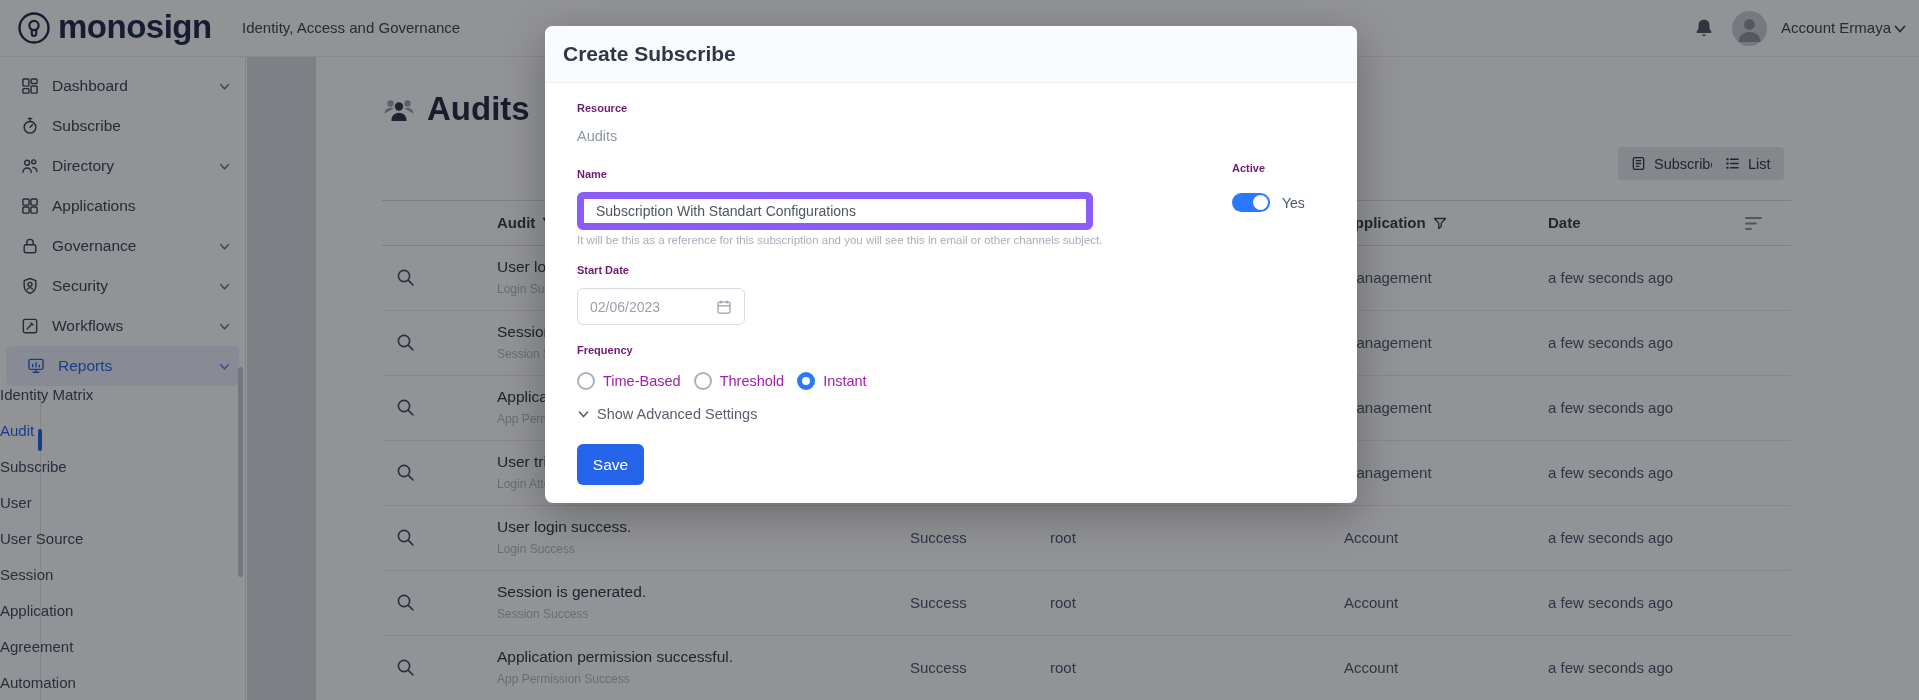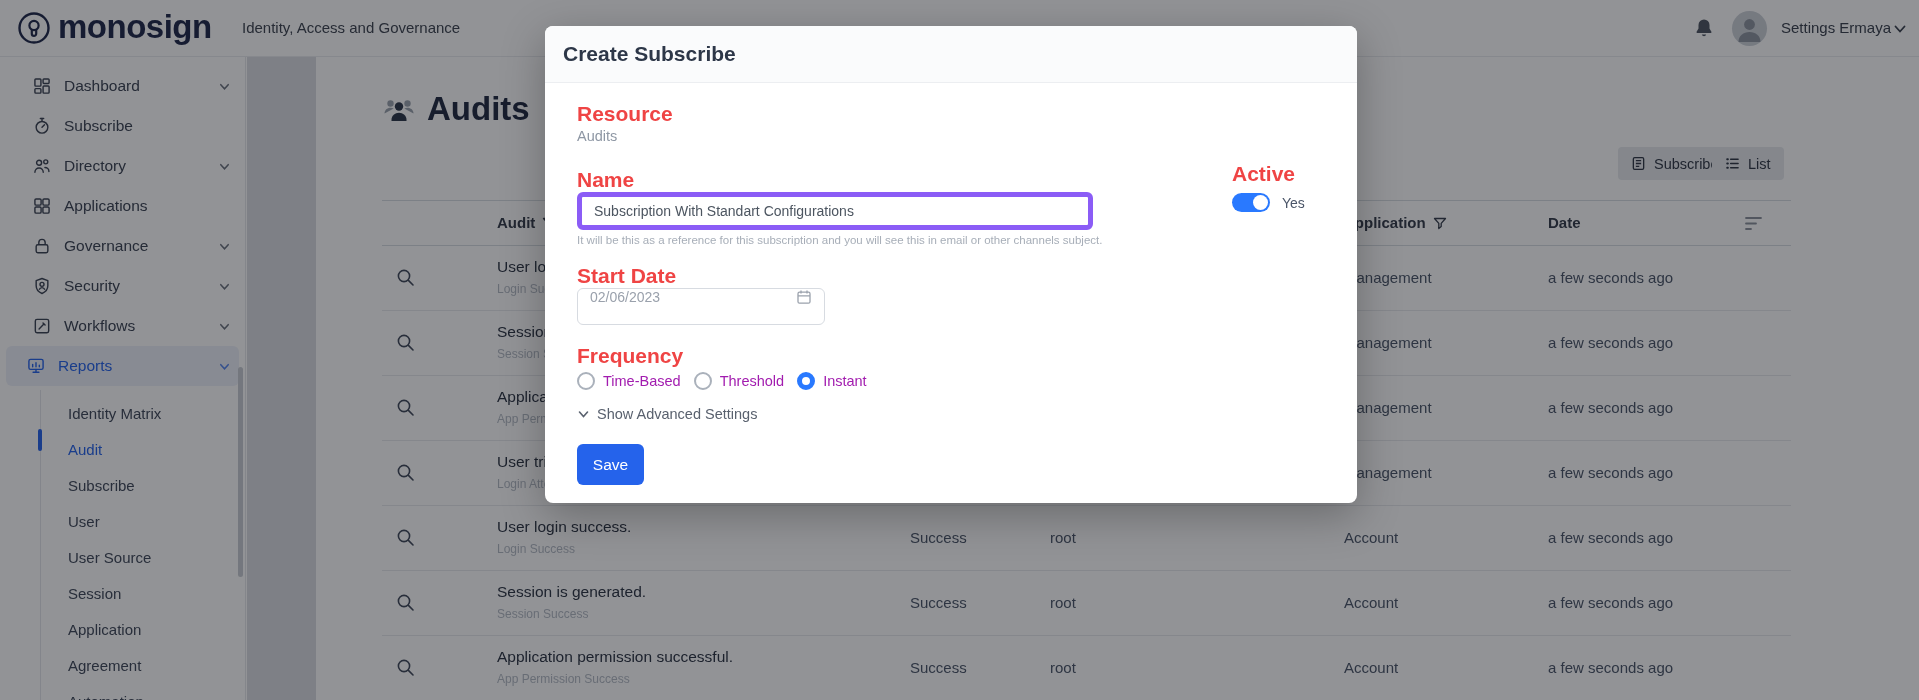--- a/index.html
+++ b/index.html
@@ -12,30 +12,30 @@
   .logo-icon { width:36px; height:36px; }
   .brand { font-size:33px; font-weight:700; color:#1e2749; letter-spacing:-0.5px; margin-left:6px; margin-top:-3px; }
   .tagline { position:absolute; left:242px; top:19px; font-size:15px; color:#3c434f; }
   .bell { position:absolute; left:1692px; top:16px; width:24px; height:24px; cursor:pointer; }
   .avatar { position:absolute; left:1732px; top:11px; width:35px; height:35px; border-radius:50%; background:#ccd1d8; overflow:hidden; cursor:pointer; }
   .username { position:absolute; left:1781px; top:19px; font-size:15px; color:#39404d; cursor:pointer; }
   .user-chev { position:absolute; left:1893px; top:22px; width:14px; height:14px; }
 
   
   .sidebar { position:absolute; left:0; top:57px; width:246px; height:643px; background:#fff; border-right:1px solid #e6e8ec; z-index:5; }
-  .nav-item { position:relative; height:40px; display:flex; align-items:center; padding:0 14px 0 32px; cursor:pointer; color:#3a4252; }
+  .nav-item { position:relative; height:40px; display:flex; align-items:center; padding:0 14px 0 20px; cursor:pointer; color:#3a4252; }
   .nav-item .nicon { width:20px; height:20px; display:inline-flex; margin-right:12px; flex:none; }
   .nav-item .nlabel { font-size:15.5px; flex:1; }
   .nav-item .nchev { width:13px; height:13px; display:inline-flex; opacity:.75; }
   .nav-wrap { padding-top:9px; }
   .nav-item.active { background:#edf1f9; border-radius:6px; margin:0 6px; padding:0 8px 0 20px; color:#2563eb; }
   .nav-item.active .nlabel { font-weight:500; }
   .sub-wrap { position:relative; }
   .sub-line { position:absolute; left:40px; top:4px; bottom:0; width:1px; background:#e3e6eb; }
-  .sub-item { position:relative; height:36px; display:flex; align-items:flex-end; padding-left:68px; font-size:15px; color:#3f4859; cursor:pointer; }
+  .sub-item { position:relative; height:36px; display:flex; align-items:flex-start; font-size:15px; color:#3f4859; cursor:pointer; }
   .sub-item.active { color:#2563eb; }
   .sub-item .active-bar { position:absolute; left:38px; top:7px; width:4px; height:22px; border-radius:2px; background:#2563eb; }
   .side-scroll { position:absolute; right:2px; top:310px; width:5px; height:210px; border-radius:3px; background:#c9cdd3; }
 
   .gutter { position:absolute; left:247px; top:57px; width:69px; height:643px; background:#dadde2; }
 
   
   .main { position:absolute; left:316px; top:57px; width:1603px; height:643px; background:#fff; }
   .page-title-icon { position:absolute; left:383px; top:96px; width:32px; height:32px; }
   .page-title { position:absolute; left:427px; top:90px; font-size:33px; font-weight:600; color:#1f2940; }
@@ -60,34 +60,34 @@
   .cstatus { position:absolute; left:528px; top:23px; font-size:15px; color:#4a5568; }
   .cidentity { position:absolute; left:668px; top:23px; font-size:15px; color:#4a5568; }
   .capp { position:absolute; left:962px; top:23px; font-size:15px; color:#4a5568; }
   .cdate { position:absolute; left:1166px; top:23px; font-size:15px; color:#4a5568; }
 
   
   .overlay { position:absolute; inset:0; background:rgba(13,16,22,0.45); z-index:40; }
   .modal { position:absolute; left:545px; top:26px; width:812px; height:477px; background:#fff; border-radius:8px; box-shadow:0 12px 44px rgba(0,0,0,.28); z-index:50; }
   .modal-header { position:absolute; left:0; top:0; right:0; height:57px; background:#fafbfc; border-bottom:1px solid #eceef1; border-radius:8px 8px 0 0; }
   .modal-title { position:absolute; left:18px; top:16px; font-size:21px; font-weight:600; color:#2d3748; }
-  .flabel { position:absolute; font-size:21px; font-weight:600; color:#ef4444; }
+  .flabel { position:absolute; font-size:11px; font-weight:600; color:#701a75; }
   .lbl-resource { left:32px; top:76px; }
   .lbl-name { left:32px; top:142px; }
   .lbl-active { left:687px; top:136px; }
   .lbl-start { left:32px; top:238px; }
   .lbl-freq { left:32px; top:318px; }
   .resource-value { position:absolute; left:32px; top:102px; font-size:14.5px; color:#8e97a4; }
-  .name-input { position:absolute; left:32px; top:166px; width:516px; height:38px; border:5px solid #8b5cf6; border-radius:6px; padding:0 12px; font-size:14px; color:#4c5560; font-family:inherit; background:#fff; outline:none; }
+  .name-input { position:absolute; left:32px; top:166px; width:516px; height:38px; border:7px solid #8b5cf6; border-radius:6px; padding:0 12px; font-size:14px; color:#4c5560; font-family:inherit; background:#fff; outline:none; }
   .help-text { position:absolute; left:32px; top:208px; font-size:11.5px; color:#a7aeb8; }
   .toggle-row { position:absolute; left:687px; top:167px; display:flex; align-items:center; gap:12px; }
   .toggle { width:38px; height:19px; border-radius:10px; background:#2979ff; position:relative; cursor:pointer; }
   .toggle .knob { position:absolute; right:2px; top:2px; width:15px; height:15px; border-radius:50%; background:#fff; }
   .toggle-label { font-size:14px; color:#4a5568; }
-  .date-input { position:absolute; left:32px; top:262px; width:248px; height:37px; border:1px solid #d7dbe1; border-radius:6px; background:#fff; display:flex; align-items:flex-start; padding:0 12px; cursor:text; }
+  .date-input { position:absolute; left:32px; top:262px; width:168px; height:37px; border:1px solid #d7dbe1; border-radius:6px; background:#fff; display:flex; align-items:center; padding:0 12px; cursor:text; }
   .date-text { font-size:14px; color:#9aa1ac; flex:1; }
   .cal-icon { width:16px; height:16px; }
   .radio-row { position:absolute; left:32px; top:346px; display:flex; align-items:center; column-gap:13px; }
   .radio-opt { display:flex; align-items:center; gap:8px; cursor:pointer; }
   .radio { width:18px; height:18px; border-radius:50%; border:2px solid #aab1bb; background:#fff; }
   .radio.checked { border:5.5px solid #2979ff; }
   .radio-label { font-size:14.5px; color:#a21caf; }
   .advanced { position:absolute; left:32px; top:380px; display:flex; align-items:center; gap:7px; cursor:pointer; }
   .advanced .adv-label { font-size:14.5px; color:#59616e; }
   .advanced svg { width:13px; height:13px; }
@@ -109,21 +109,21 @@
   <svg class="bell" viewBox="0 0 24 24" fill="#4d5562">
     <path d="M12 3.5a5.5 5.5 0 0 1 5.5 5.5v3.6l1.9 3.2a.7.7 0 0 1-.6 1.1H5.2a.7.7 0 0 1-.6-1.1l1.9-3.2V9A5.5 5.5 0 0 1 12 3.5z"></path>
     <path d="M9.8 18.5a2.3 2.3 0 0 0 4.4 0z"></path>
   </svg>
   <div class="avatar">
     <svg viewBox="0 0 35 35" width="35" height="35">
       <circle cx="17.5" cy="13.5" r="5.4" fill="#8d949f"></circle>
       <path d="M6.5 31c0-6.2 4.9-10 11-10s11 3.8 11 10z" fill="#8d949f"></path>
     </svg>
   </div>
-  <span class="username">Settings Ermaya</span>
+  <span class="username">Account Ermaya</span>
   <svg class="user-chev" viewBox="0 0 14 14" fill="none" stroke="#39404d" stroke-width="1.8" stroke-linecap="round">
       <polyline points="2.5,4.5 7,9.5 11.5,4.5"></polyline>
     </svg>
 </div>
 
 <div class="sidebar">
   <div class="nav-wrap">
     <div class="nav-item">
       <span class="nicon">
           <svg viewBox="0 0 24 24" fill="none" stroke="#3a4252" stroke-width="1.7">

